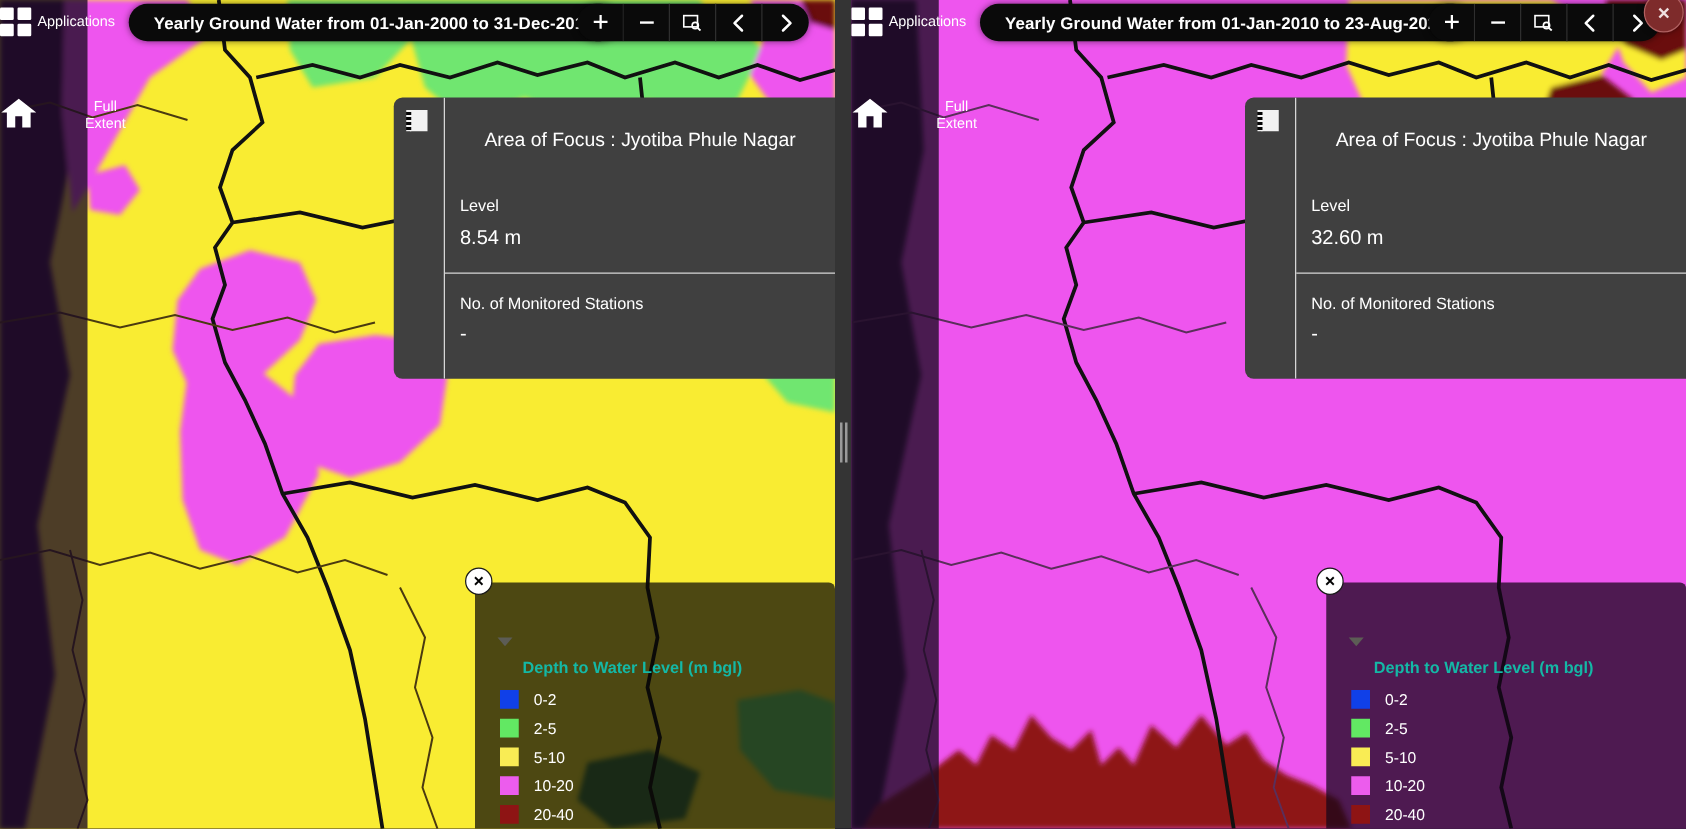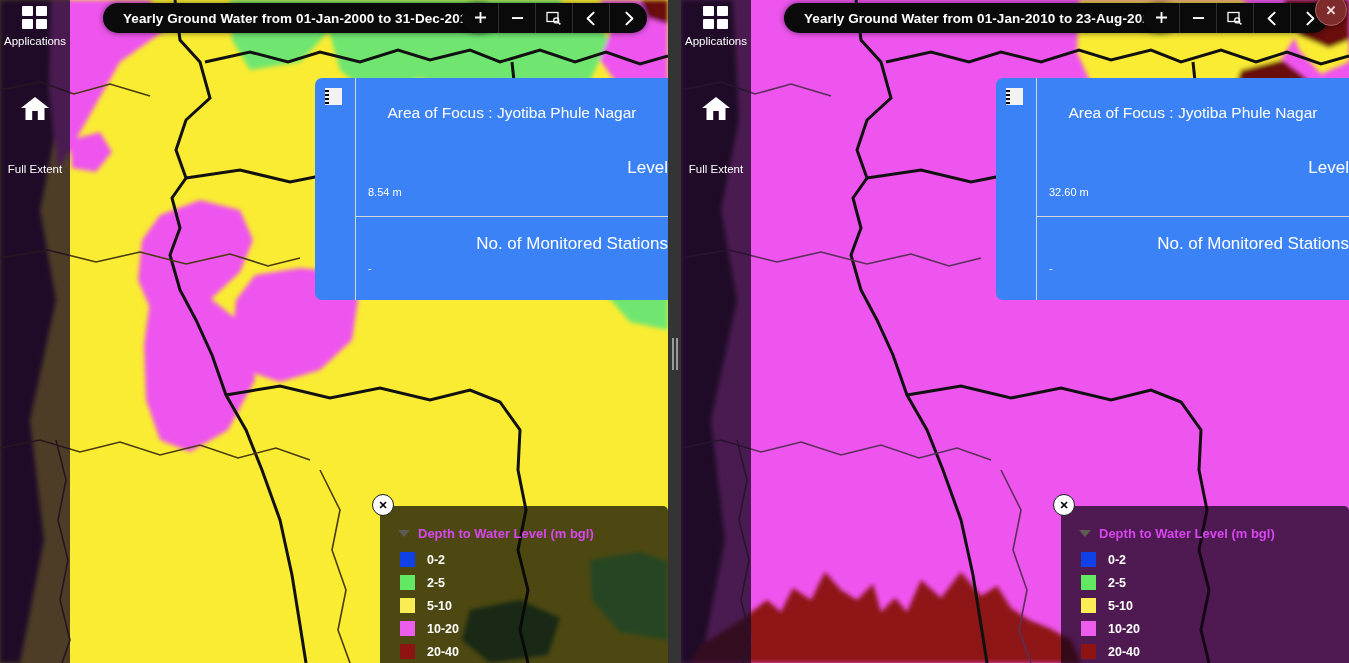--- a/index.html
+++ b/index.html
@@ -116,21 +116,21 @@
     top: 0; left: 0;
     width: 70px; height: 663px;
     background: rgba(28, 12, 36, 0.78);
     z-index: 30;
     padding-top: 2px;
   }
   .side-item {
     width: 70px;
     padding: 4px 0 8px 0;
     display: flex;
-    flex-direction: column;
+    flex-direction: row;
     align-items: center;
     gap: 5px;
     cursor: pointer;
     color: #ffffff;
   }
   .side-item .side-label {
     font-size: 11.5px;
     color: #ffffff;
     text-align: center;
     line-height: 1.1;
@@ -143,21 +143,21 @@
     grid-template-rows: 10px 10px;
     gap: 3px;
   }
   .grid-icon span { background: #ffffff; border-radius: 1px; display: block; }
 
   
   .info-card {
     position: absolute;
     top: 78px; right: 0;
     width: 353px;
-    background: #3b82f6;
+    background: #404040;
     z-index: 35;
     border-radius: 7px 0 0 7px;
     display: flex;
     overflow: hidden;
   }
   .info-card .gutter {
     width: 41px;
     flex: 0 0 41px;
     padding-top: 10px;
     display: flex; justify-content: center;
@@ -180,27 +180,26 @@
   .info-title {
     color: #ffffff;
     font-size: 15.5px;
     text-align: center;
     padding: 24px 14px 0 14px;
     line-height: 1.45;
   }
   .info-metric { padding: 30px 0 14px 12px; }
   .info-metric .lab {
     color: #ffffff;
-    font-size: 17px;
+    font-size: 13px;
     line-height: 1.7;
-    text-align: right;
   }
   .info-metric .val {
     color: #ffffff;
-    font-size: 11px;
+    font-size: 16px;
     line-height: 1.7;
   }
   .info-divider { height: 1px; background: #d6d6d6; }
   .info-metric.bottom { padding: 13px 0 22px 12px; }
 
   
   .legend {
     position: absolute;
     left: 380px; bottom: 0;
     width: 288px;
@@ -215,38 +214,39 @@
     cursor: pointer;
   }
   .tri-down {
     width: 0; height: 0;
     border-left: 6px solid transparent;
     border-right: 6px solid transparent;
     border-top: 7px solid #5c5c55;
     display: block;
   }
   .legend-title {
-    color: #d946ef;
+    color: #14b8a6;
     font-size: 13px;
     font-weight: bold;
+    margin-top: 40px;
   }
   .legend-rows { padding-left: 2px; }
   .legend-row {
     display: flex; align-items: center; gap: 12px;
     height: 23px;
   }
   .legend-row .sw {
     width: 15px; height: 15px;
     flex: 0 0 15px;
     display: block;
   }
   .legend-row .lbl {
     color: #ffffff;
     font-size: 12.5px;
-    font-weight: bold;
+    font-weight: normal;
   }
   .legend-close {
     position: absolute;
     top: -12px; left: -8px;
     width: 22px; height: 22px;
     border-radius: 50%;
     background: #ffffff;
     border: 1.5px solid #1a1a1a;
     display: flex; align-items: center; justify-content: center;
     font-size: 11px;

